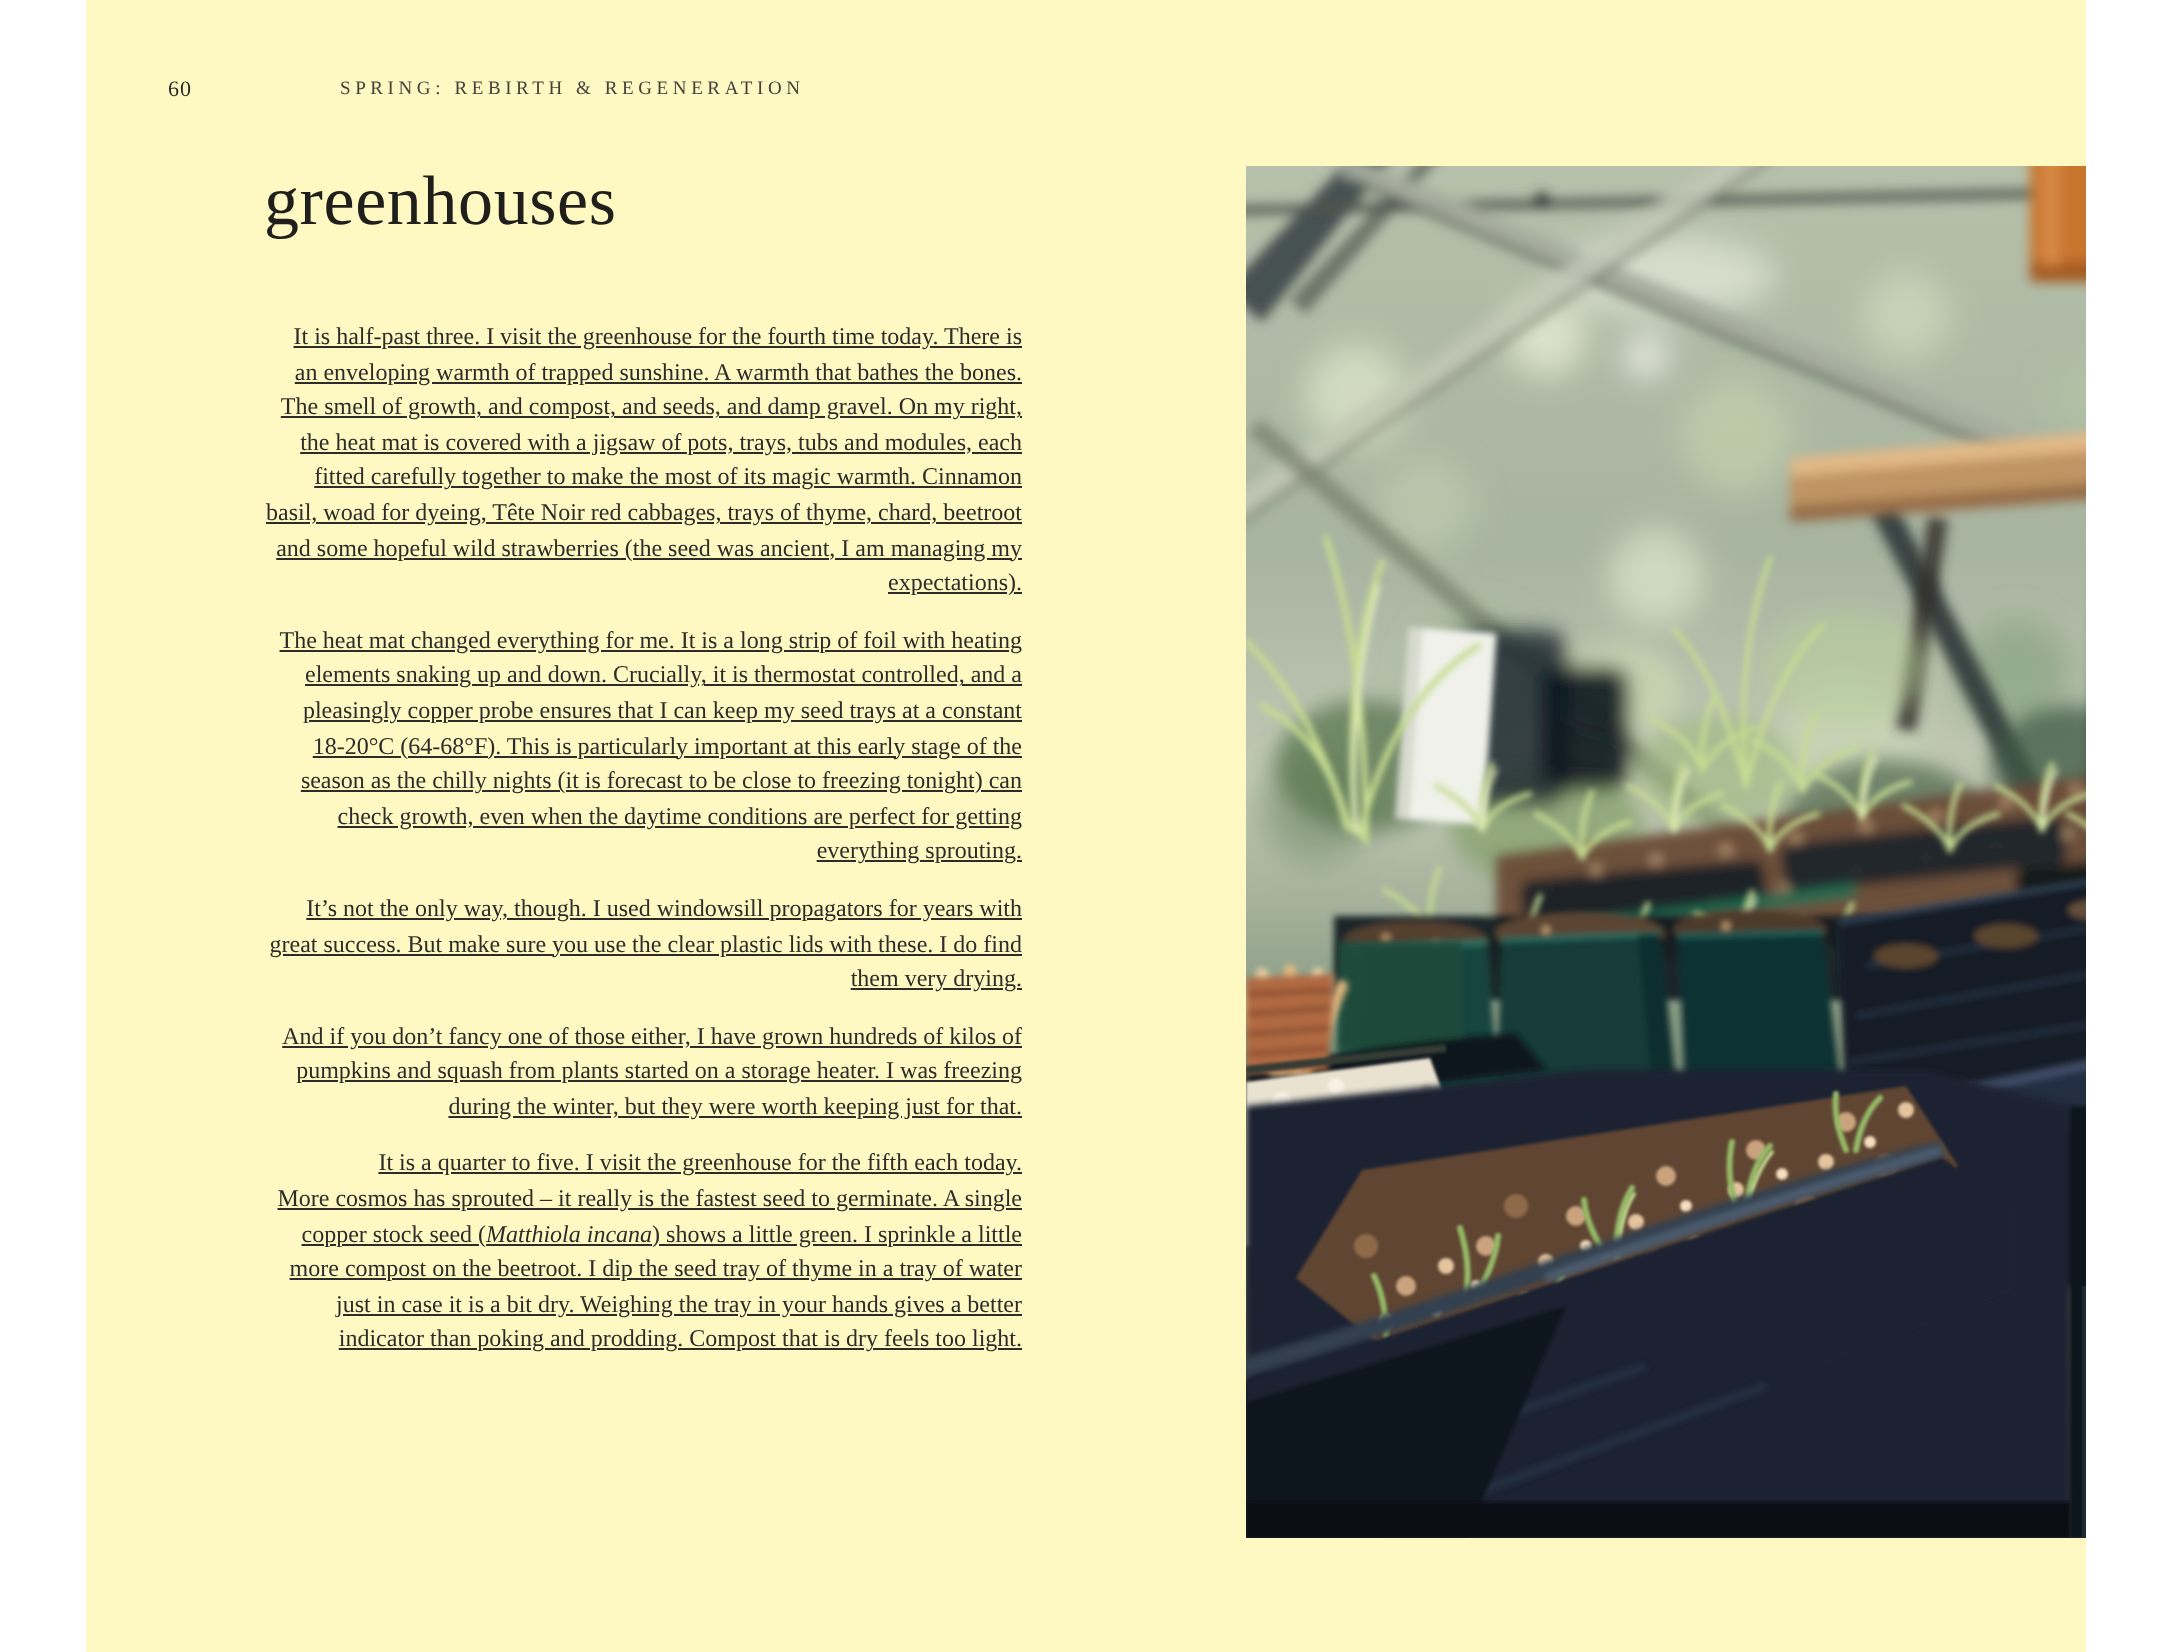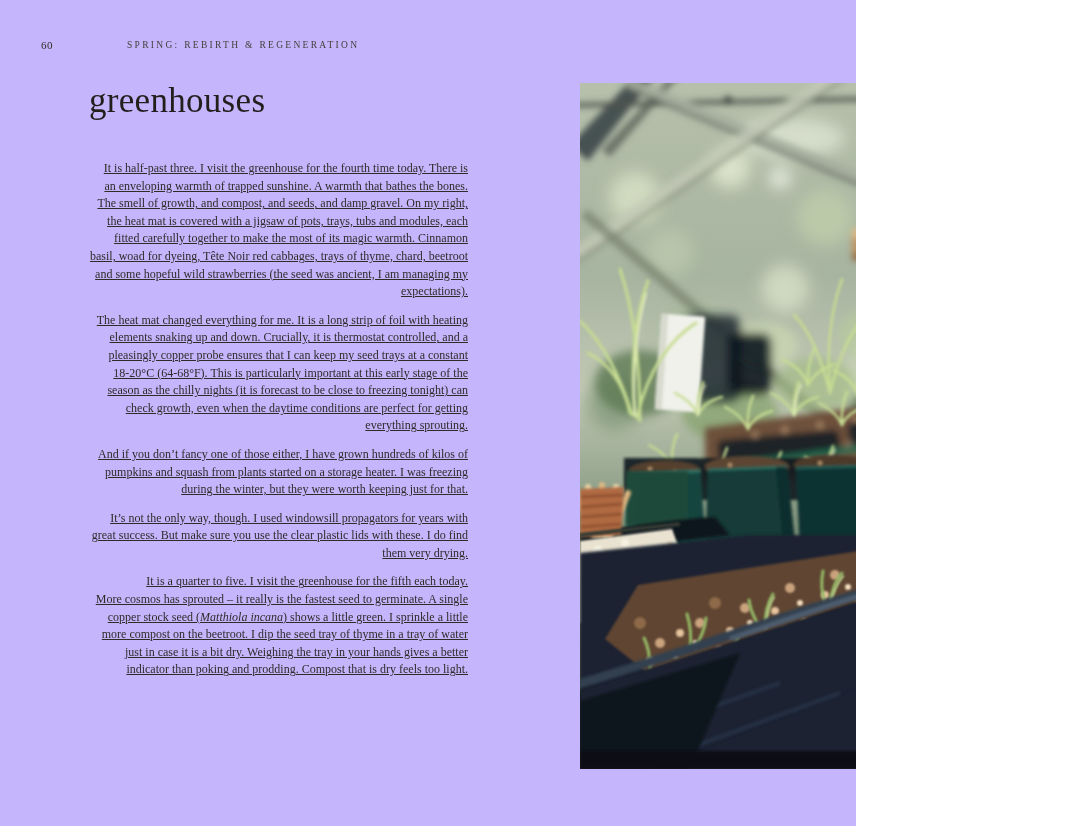--- a/index.html
+++ b/index.html
@@ -1,17 +1,17 @@
 <!DOCTYPE html>
 <html><head>
 <meta charset="utf-8">
 <style>
   html,body{margin:0;padding:0;background:#ffffff;}
-  .spread{position:relative;width:856px;height:826px;background:#c4b5fd;overflow:hidden;
-          font-family:"Liberation Serif", serif;}
+  .spread{position:relative;width:1000px;height:826px;background:#fef9c3;overflow:hidden;
+          font-family:"Liberation Serif", serif;margin-left:43px;}
   .pagenum{position:absolute;font-size:11px;color:#2f2c28;letter-spacing:.5px;}
   .pagenum.left{left:41px;top:39px;}
   .pagenum.right{left:1025px;top:53px;}
   .running{position:absolute;left:127px;top:40px;font-size:9.5px;letter-spacing:2.3px;
            color:#45403a;}
   h1.title{position:absolute;left:89px;top:83px;margin:0;font-weight:400;font-size:35px;
            line-height:36px;color:#211f1c;letter-spacing:.3px;}
   .body-text{position:absolute;left:90px;top:160px;width:378px;font-size:12px;
              line-height:17.6px;color:#2e2c29;text-align:right;text-decoration:underline;}
   .body-text p{margin:0 0 11px 0;}
@@ -27,22 +27,22 @@
 
   <span class="pagenum left">60</span>
   <span class="running">SPRING: REBIRTH &amp; REGENERATION</span>
   <span class="pagenum right">61</span>
 
   <main>
     <h1 class="title">greenhouses</h1>
     <div class="body-text">
       <p>It is half-past three. I visit the greenhouse for the fourth time today. There is an enveloping warmth of trapped sunshine. A warmth that bathes the bones. The smell of growth, and compost, and seeds, and damp gravel. On my right, the heat mat is covered with a jigsaw of pots, trays, tubs and modules, each fitted carefully together to make the most of its magic warmth. Cinnamon basil, woad for dyeing, Tête Noir red cabbages, trays of thyme, chard, beetroot and some hopeful wild strawberries (the seed was ancient, I am managing my expectations).</p>
       <p>The heat mat changed everything for me. It is a long strip of foil with heating elements snaking up and down. Crucially, it is thermostat controlled, and a pleasingly copper probe ensures that I can keep my seed trays at a constant 18-20°C (64-68°F). This is particularly important at this early stage of the season as the chilly nights (it is forecast to be close to freezing tonight) can check growth, even when the daytime conditions are perfect for getting everything sprouting.</p>
+      <p>It’s not the only way, though. I used windowsill propagators for years with great success. But make sure you use the clear plastic lids with these. I do find them very drying.</p>
       <p>And if you don’t fancy one of those either, I have grown hundreds of kilos of pumpkins and squash from plants started on a storage heater. I was freezing during the winter, but they were worth keeping just for that.</p>
-      <p>It’s not the only way, though. I used windowsill propagators for years with great success. But make sure you use the clear plastic lids with these. I do find them very drying.</p>
       <p><span>It is a quarter to five. I visit the greenhouse for the fifth each today.</span><br>
         <span>More cosmos has sprouted – it really is the fastest seed to germinate. A single copper stock seed (</span><em>Matthiola incana</em><span>) shows a little green. I sprinkle a little more compost on the beetroot. I dip the seed tray of thyme in a tray of water just in case it is a bit dry. Weighing the tray in your hands gives a better indicator than poking and prodding. Compost that is dry feels too light.</span></p>
     </div>
   </main>
 
   <figure class="photo">
     <svg viewBox="0 0 457 686" xmlns="http://www.w3.org/2000/svg">
       <defs>
         <filter id="b8" x="-30%" y="-30%" width="160%" height="160%">
             <feGaussianBlur stdDeviation="8"></feGaussianBlur>

